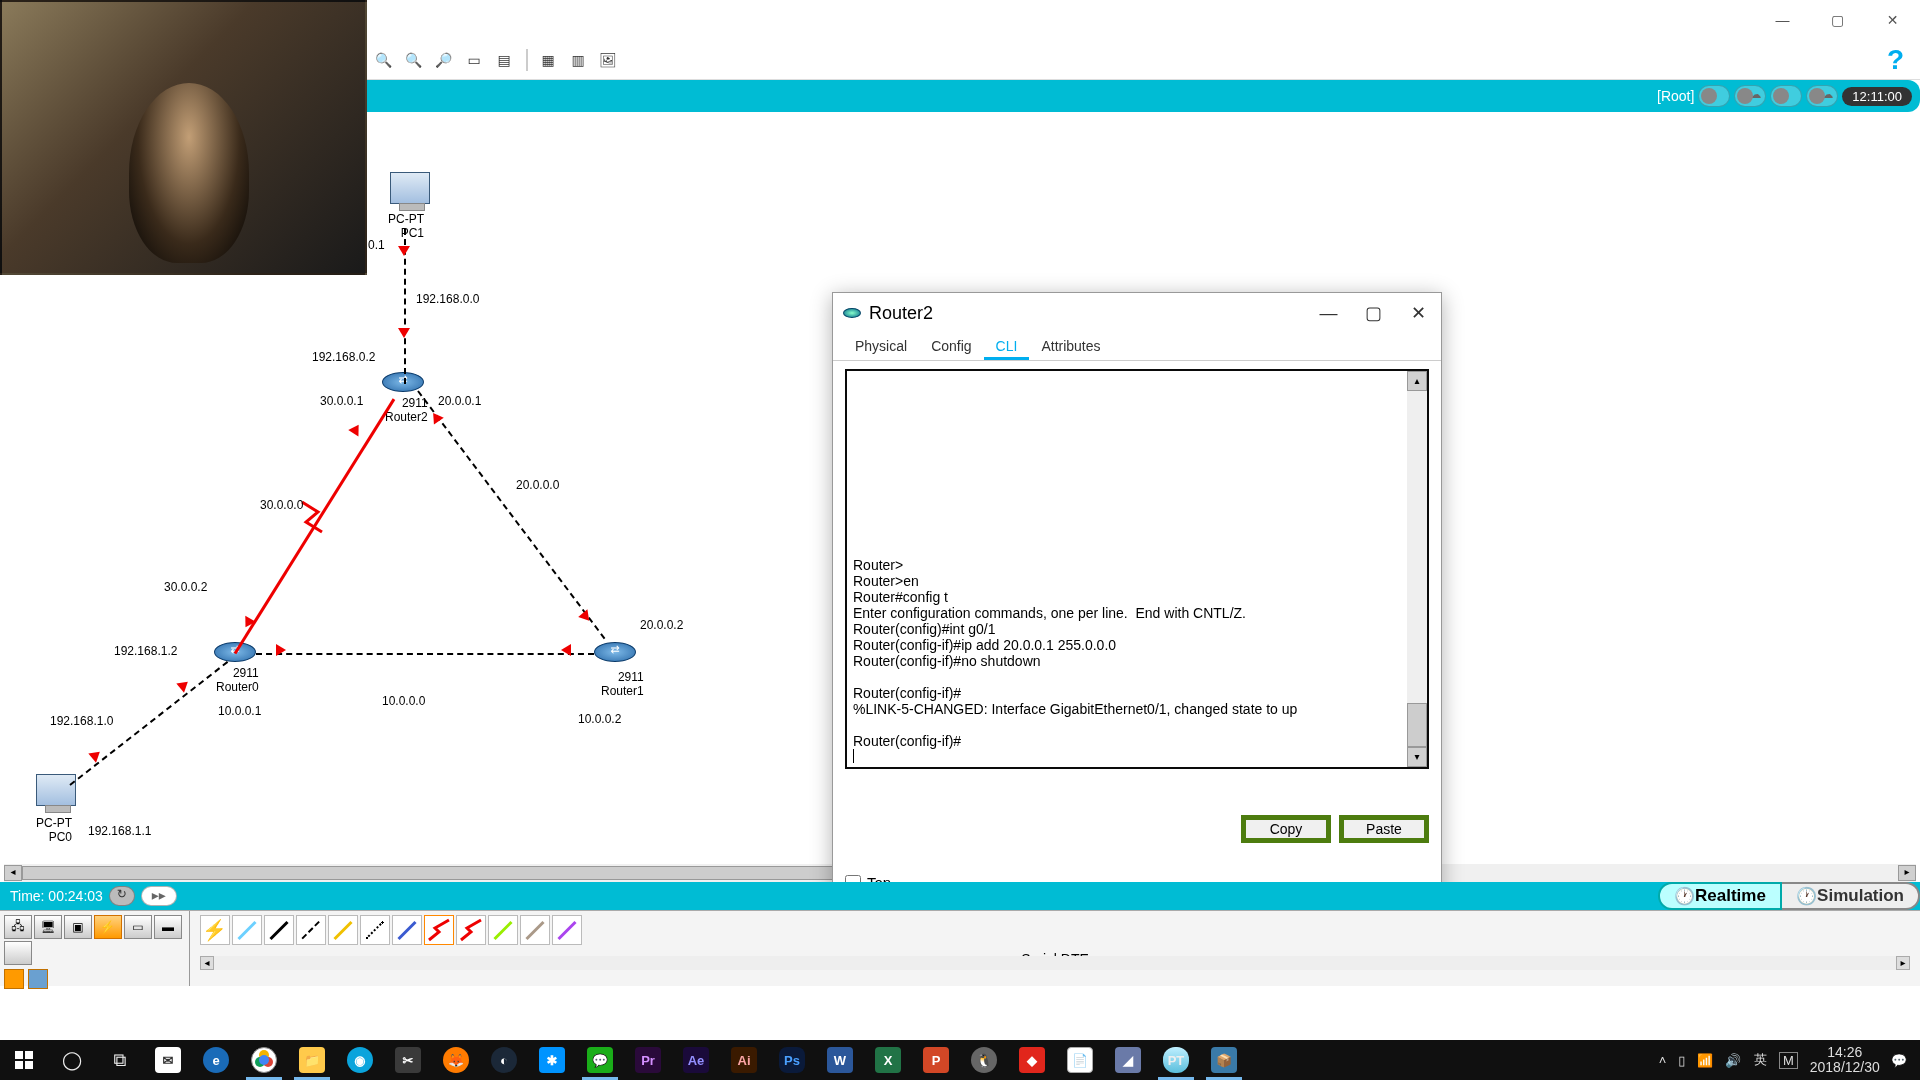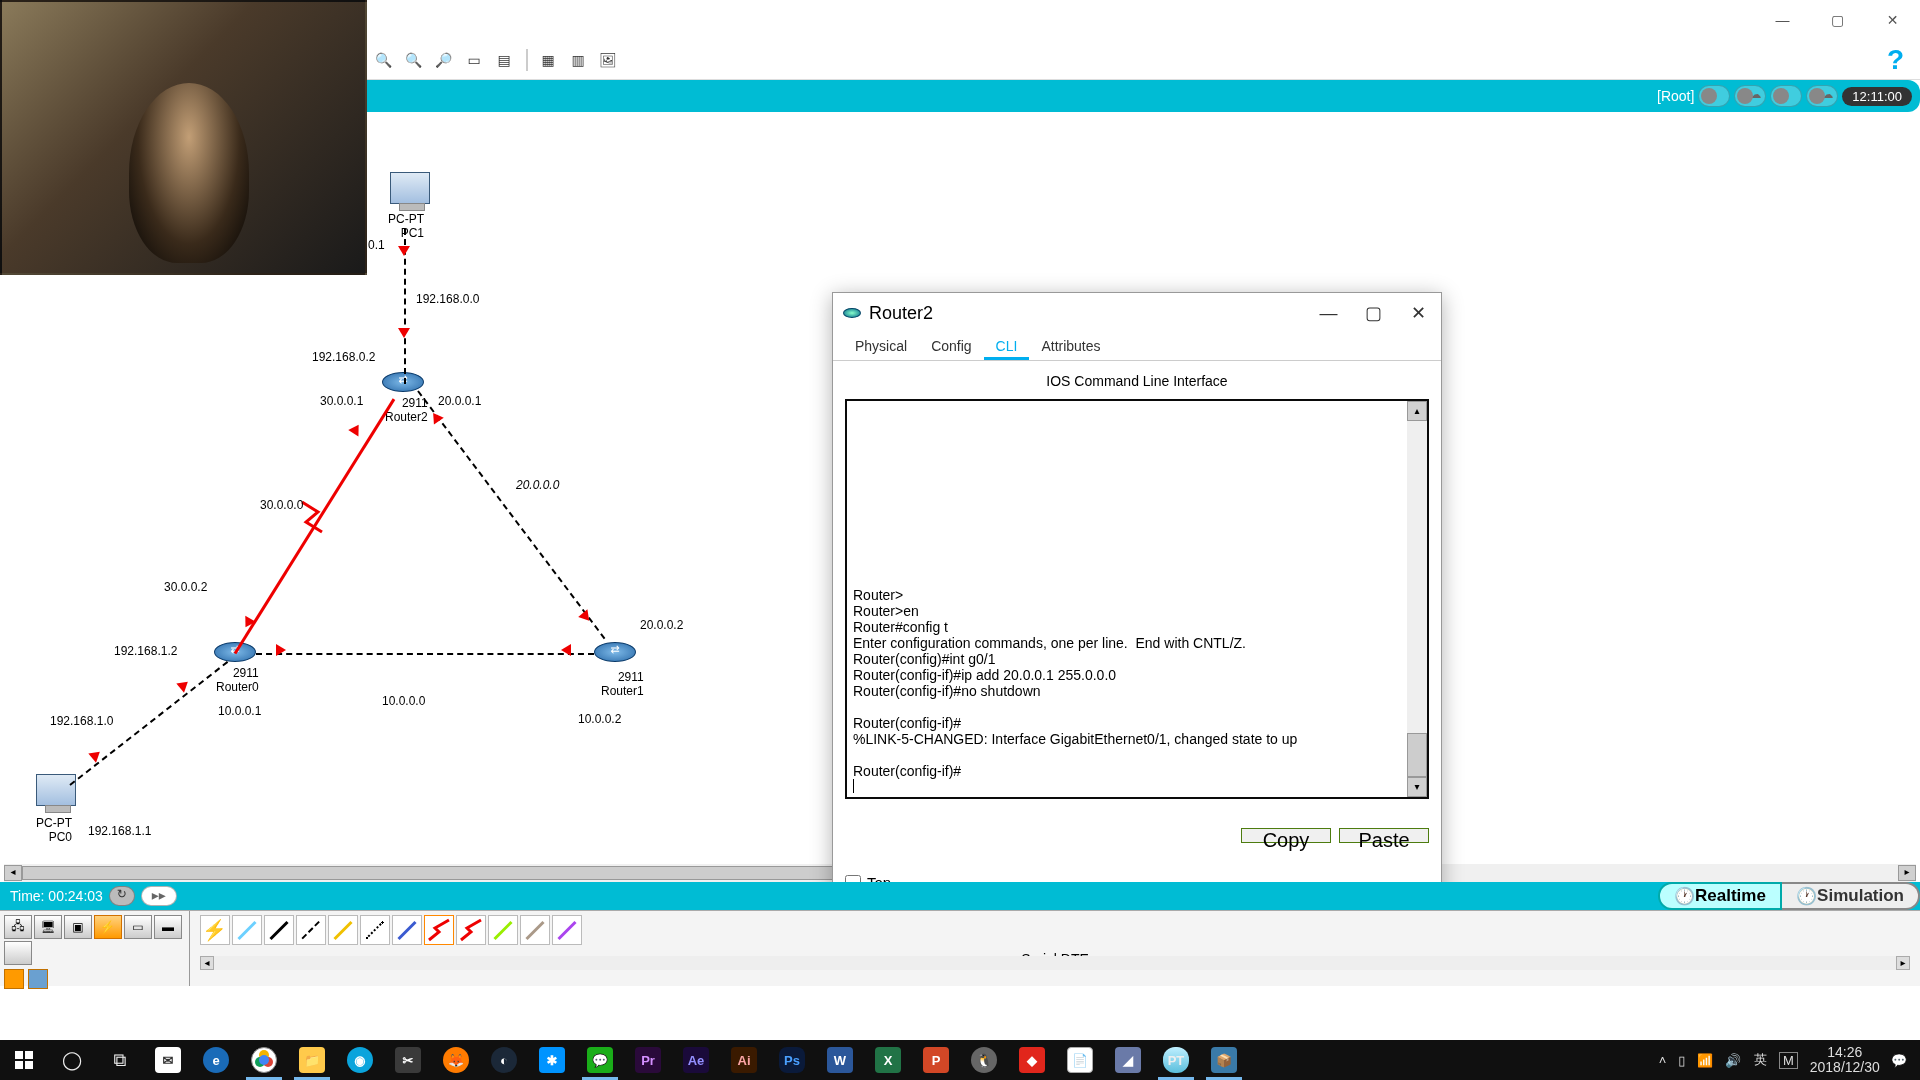--- a/index.html
+++ b/index.html
@@ -51,21 +51,21 @@
 .dlg-tabs .tab.active { color:#00aeef; border-bottom:3px solid #00aeef; }
 .dlg-body { padding:8px 12px 12px; }
 .cli-caption { text-align:center; font-size:14px; margin:4px 0 10px; }
 .cli-box { border:2px solid #0a0a0a; height:400px; background:#fff; padding:4px 24px 4px 6px; font-family:"Courier New",monospace; font-size:14px; white-space:pre-wrap; position:relative; overflow:hidden; line-height:16px; display:flex; flex-direction:column; justify-content:flex-end; }
 .cli-box .sbar { position:absolute; right:0; top:0; bottom:0; width:20px; background:#efefef; display:flex; flex-direction:column; }
 .cli-box .sbar .sarr { height:20px; background:#d0d0d0; border:1px solid #999; display:flex; align-items:center; justify-content:center; font-size:10px; }
 .cli-box .sbar .sthumb { margin-top:auto; height:44px; background:#cdcdcd; border:1px solid #999; }
 .cli-cursor { display:inline-block; width:1px; height:14px; background:#000; vertical-align:middle; }
 .cli-help { font-size:14px; margin-top:10px; }
 .cli-btns { position:absolute; right:12px; bottom:64px; display:flex; gap:8px; }
-.cli-btns button { width:90px; height:15px; background:#f0f0f0; border:1px solid #4d7c0f; font-size:20px; }
+.cli-btns button { width:90px; height:28px; background:#f0f0f0; border:5px solid #4d7c0f; font-size:14px; }
 .top-chk { position:absolute; left:12px; bottom:16px; font-size:15px; display:flex; align-items:center; gap:6px; }
 .top-chk input { width:16px; height:16px; }
 
 .timebar { height:28px; background:#00bcd4; display:flex; align-items:center; padding-left:10px; color:#fff; }
 .timebar .cycle { width:26px; height:20px; border:1px solid rgba(0,0,0,.3); border-radius:10px; margin-left:6px; background:#bbb; text-align:center; color:#333; font-size:12px; }
 .timebar .ff { width:36px; height:20px; border:1px solid rgba(0,0,0,.3); border-radius:10px; margin-left:6px; background:#fff; text-align:center; color:#666; }
 .mode-togs { margin-left:auto; display:flex; }
 .mode-togs .mbtn { height:28px; padding:0 14px; display:flex; align-items:center; font-size:17px; font-weight:bold; }
 .mode-togs .mbtn.active { background:#bff; color:#000; border:2px solid #0aa; border-radius:14px 0 0 14px; }
 .mode-togs .mbtn.inactive { background:#eee; color:#333; border:2px solid #888; border-left:none; border-radius:0 14px 14px 0; }
@@ -204,21 +204,21 @@
 
   <div class="link-dot" style="left:70px; top:672px; width:200px; transform:rotate(-38deg);"></div>
   <div class="tri" style="left:90px; top:638px; transform:rotate(50deg);"></div>
   <div class="tri" style="left:178px; top:568px; transform:rotate(50deg);"></div>
 
   <div class="node-label" style="left:416px; top:180px;">192.168.0.0</div>
   <div class="node-label" style="left:312px; top:238px;">192.168.0.2</div>
   <div class="node-label" style="left:320px; top:282px;">30.0.0.1</div>
   <div class="node-label" style="left:438px; top:282px;">20.0.0.1</div>
   <div class="node-label" style="left:260px; top:386px;">30.0.0.0</div>
-  <div class="node-label" style="left:516px; top:366px;font-style:italic;">20.0.0.0</div>
+  <div class="node-label" style="left:516px; top:366px;">20.0.0.0</div>
   <div class="node-label" style="left:164px; top:468px;">30.0.0.2</div>
   <div class="node-label" style="left:640px; top:506px;">20.0.0.2</div>
   <div class="node-label" style="left:114px; top:532px;">192.168.1.2</div>
   <div class="node-label" style="left:50px; top:602px;">192.168.1.0</div>
   <div class="node-label" style="left:382px; top:582px;">10.0.0.0</div>
   <div class="node-label" style="left:218px; top:592px;">10.0.0.1</div>
   <div class="node-label" style="left:578px; top:600px;">10.0.0.2</div>
 
   <div class="dialog">
     <div class="dlg-titlebar">
@@ -230,21 +230,20 @@
         <span>✕</span>
       </div>
     </div>
     <div class="dlg-tabs">
       <div class="tab">Physical</div>
       <div class="tab">Config</div>
       <div class="tab active">CLI</div>
       <div class="tab">Attributes</div>
     </div>
     <div class="dlg-body">
-      <div class="cli-caption">IOS Command Line Interface</div>
       <div class="cli-box"><span>Router&gt;
 Router&gt;en
 Router#config t
 Enter configuration commands, one per line.  End with CNTL/Z.
 Router(config)#int g0/1
 Router(config-if)#ip add 20.0.0.1 255.0.0.0
 Router(config-if)#no shutdown
 
 Router(config-if)#
 %LINK-5-CHANGED: Interface GigabitEthernet0/1, changed state to up

